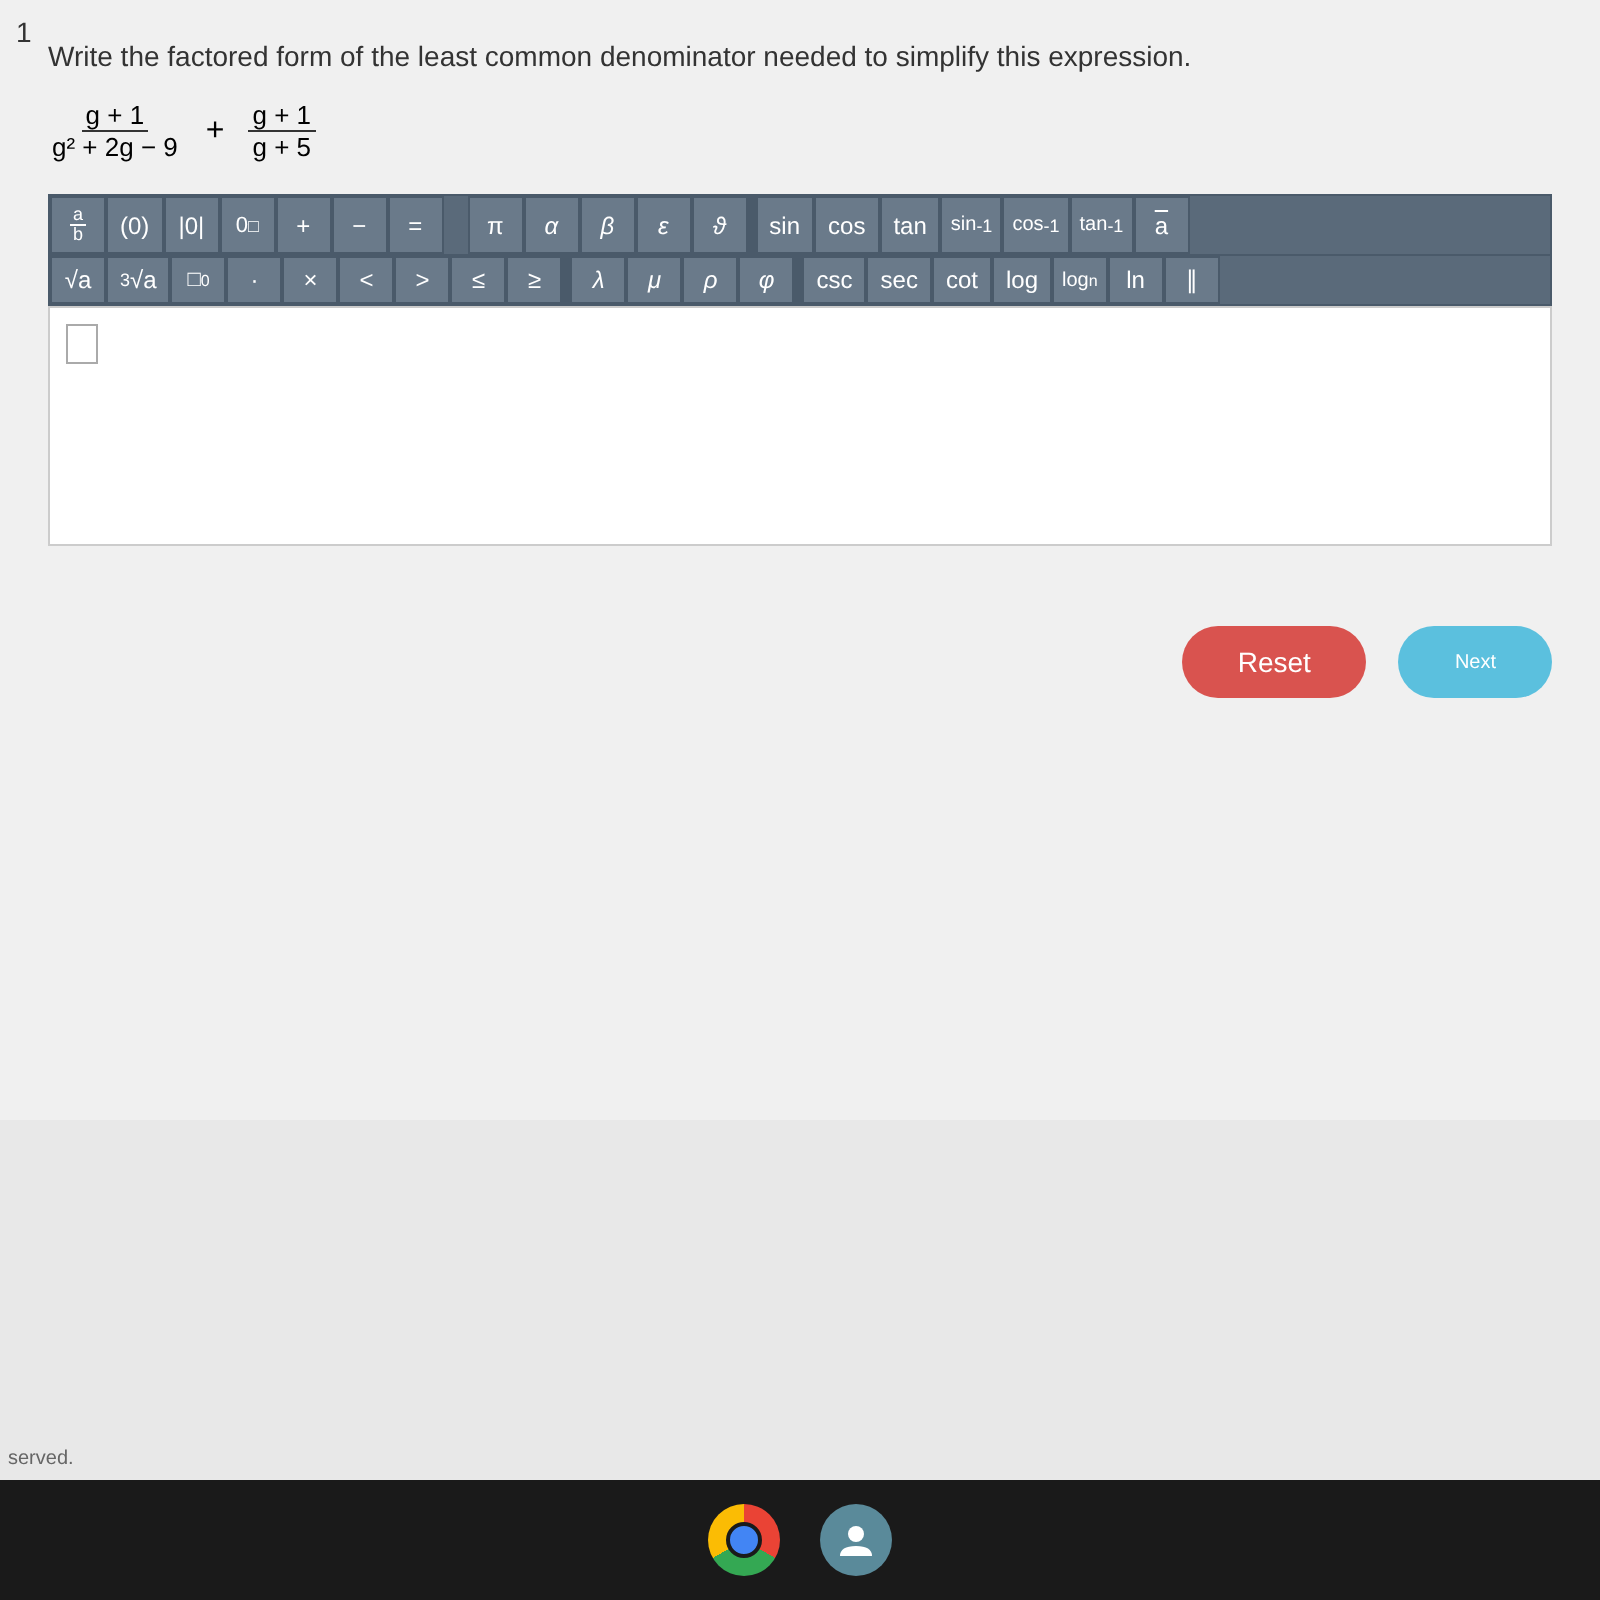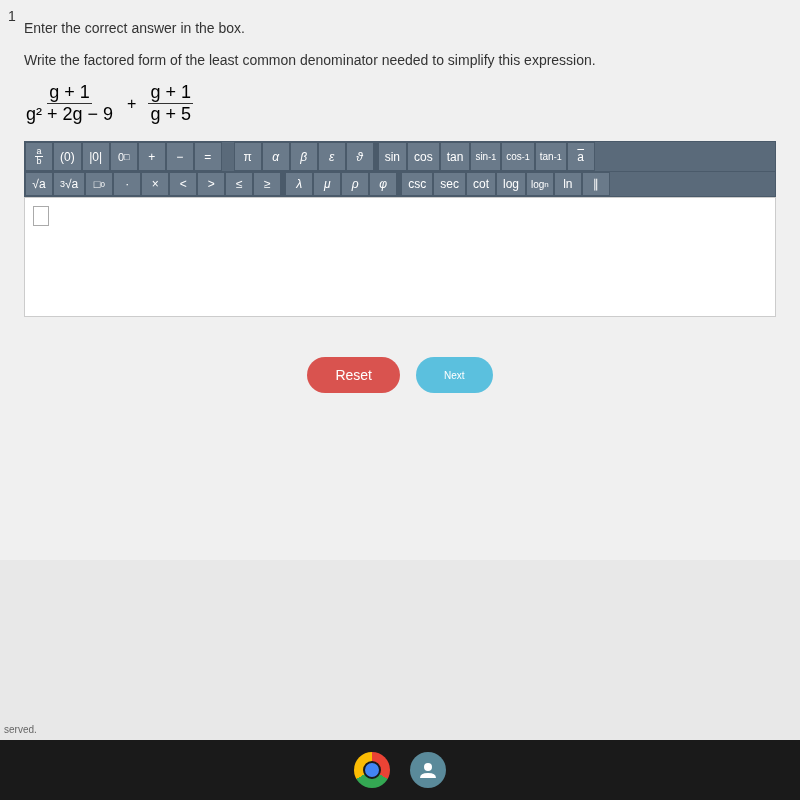--- a/index.html
+++ b/index.html
@@ -45,21 +45,21 @@
       align-items: center;
       margin-bottom: 16px;
       font-size: 14px;
       gap: 8px;
     }
 
     .fraction {
       display: inline-flex;
       flex-direction: column;
       align-items: center;
-      font-size: 18px;
+      font-size: 13px;
     }
 
     .fraction .numer {
       border-bottom: 1px solid #333;
       padding: 0 2px;
       white-space: nowrap;
     }
 
     .fraction .denom {
       padding: 0 2px;
@@ -109,21 +109,21 @@
       display: inline-block;
       width: 16px;
       height: 20px;
       border: 1px solid #aaa;
       vertical-align: middle;
     }
 
     
     .button-row {
       display: flex;
-      justify-content: center;
+      justify-content: flex-end;
       gap: 16px;
       margin-top: 20px;
       padding: 20px 0;
     }
 
     .btn-reset {
       background: #d9534f;
       color: white;
       border: none;
       border-radius: 20px;
@@ -206,21 +206,20 @@
       min-width: 22px;
     }
   </style>
 </head>
 <body>
 
 <div class="page-number">1</div>
 
 <div class="main-content">
 
-  <div class="instruction">Enter the correct answer in the box.</div>
 
   <div class="question-text">Write the factored form of the least common denominator needed to simplify this expression.</div>
 
   <div class="expression">
     <div class="fraction">
       <div class="numer">g + 1</div>
       <div class="denom">g² + 2g − 9</div>
     </div>
     <span class="plus-sign">+</span>
     <div class="fraction">

